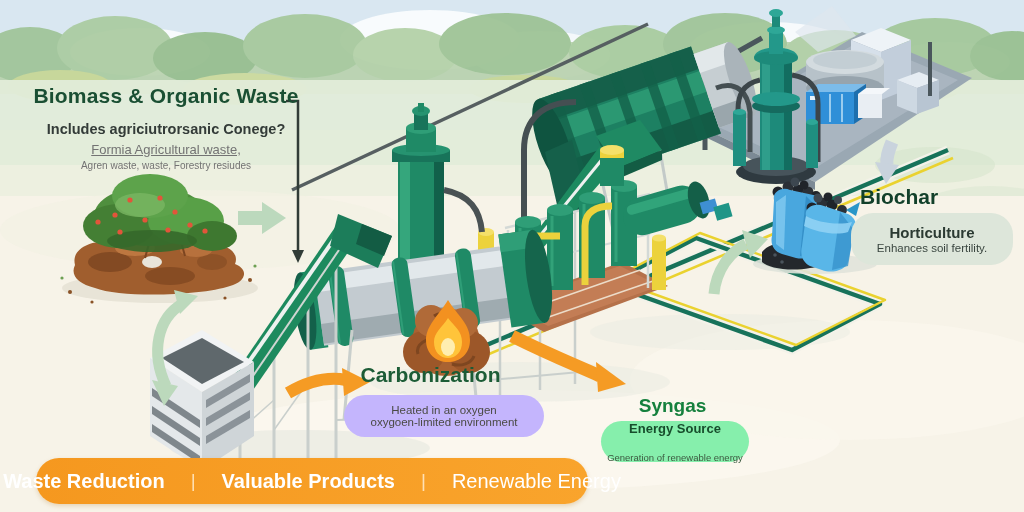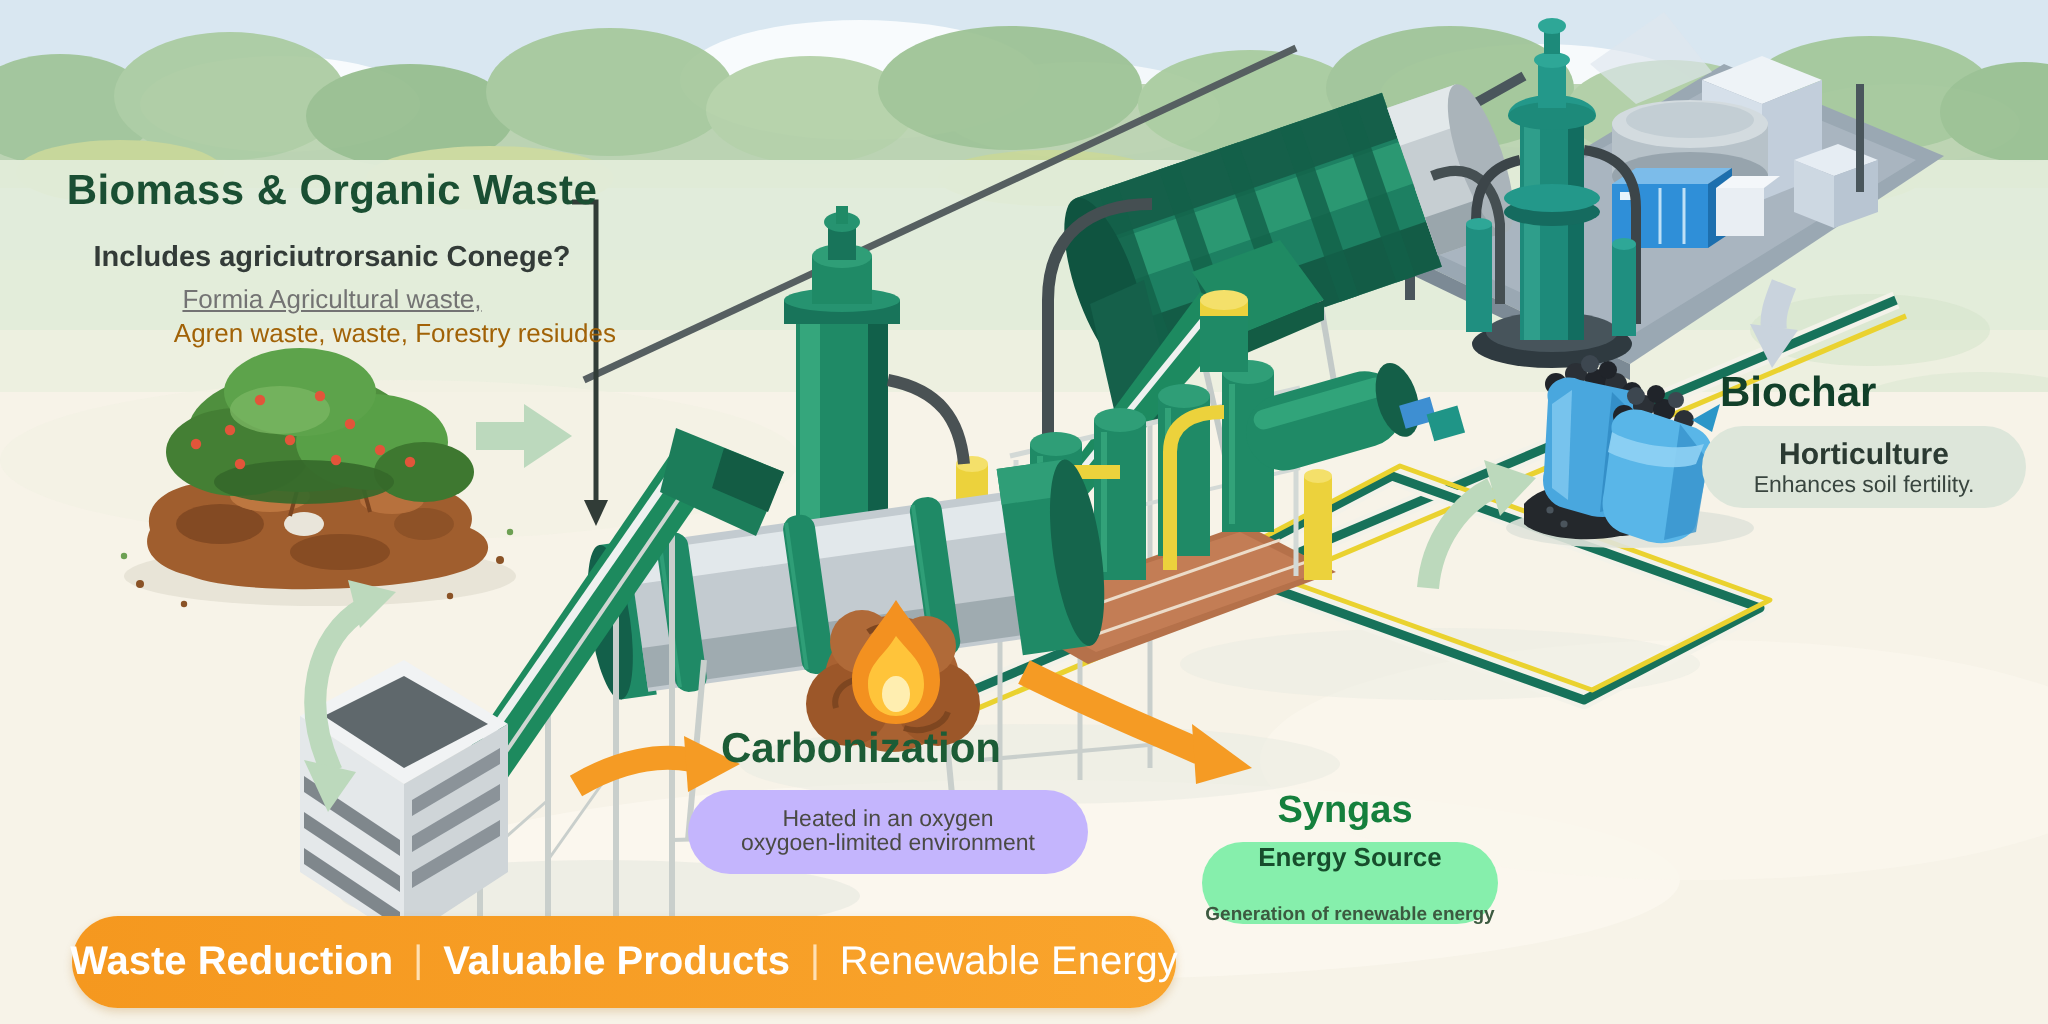--- a/index.html
+++ b/index.html
@@ -3,35 +3,35 @@
 <meta charset="utf-8">
 <style>
   html,body{margin:0;padding:0;background:#ffffff;font-family:"Liberation Sans","DejaVu Sans",sans-serif;}
   .stage{position:relative;width:1024px;height:512px;overflow:hidden;background:#f7f3e8;}
   .stage svg{position:absolute;left:0;top:0;}
   .txt{position:absolute;line-height:1.15;}
   .biomass-block{left:24px;top:84px;width:284px;text-align:center;color:#17553a;}
   .biomass-title{font-size:21px;font-weight:800;letter-spacing:.2px;color:#1a4f33;}
   .biomass-l1{font-size:14.5px;font-weight:600;color:#333b38;margin-top:13px;}
   .biomass-l2{font-size:13px;font-weight:500;color:#737373;margin-top:5px;text-decoration:underline;}
-  .biomass-l3{font-size:13px;font-weight:500;color:#a16207;margin-top:2px;text-align:right;}
+  .biomass-l3{font-size:10px;font-weight:500;color:#737373;margin-top:2px;}
   .carb-title{left:328px;top:363px;width:205px;text-align:center;font-size:21px;font-weight:800;color:#1c5c36;}
   .pill{position:absolute;border-radius:22px;text-align:center;display:flex;flex-direction:column;justify-content:center;}
   .carb-pill{left:344px;top:395px;width:200px;height:42px;background:#c4b5fd;color:#4a4a44;font-size:11.5px;font-weight:500;}
   .syn-title{left:605px;top:395px;width:135px;text-align:center;font-size:19px;font-weight:800;color:#15803d;}
   .syn-pill{left:601px;top:421px;width:148px;height:41px;background:#86efac;}
   .syn-pill .b1{font-size:13px;font-weight:800;color:#174d2c;}
-  .syn-pill .b2{font-size:9.5px;font-weight:700;color:#3c5a40;margin-top:16px;}
+  .syn-pill .b2{font-size:9.5px;font-weight:400;color:#3c5a40;margin-top:16px;}
   .bio-title{left:860px;top:185px;width:150px;font-size:21px;font-weight:800;color:#12402a;}
-  .bio-pill{left:851px;top:213px;width:162px;height:41px;background:#dde6da;}
+  .bio-pill{left:851px;top:213px;width:162px;height:52px;background:#dde6da;}
   .bio-pill .b1{font-size:15px;font-weight:800;color:#2b3a32;}
   .bio-pill .b2{font-size:11.5px;font-weight:500;color:#39453f;margin-top:1px;}
   .banner{position:absolute;left:36px;top:458px;width:552px;height:46px;border-radius:23px;
     background:linear-gradient(90deg,#f5981f,#f9a42c);display:flex;align-items:center;justify-content:center;
-    color:#fff;font-size:20px;white-space:nowrap;box-shadow:0 2px 4px rgba(180,120,30,.25);}
+    color:#fff;font-size:20px;white-space:nowrap;box-shadow:0 2px 4px rgba(180,120,30,.25);gap:16px;}
   .banner .bold{font-weight:800;}
   .banner .sep{font-weight:400;color:#ffe0b3;margin:0 10px;font-size:19px;}
   .banner .reg{font-weight:400;}
 </style>
 </head>
 <body>
 
 <div class="stage">
 
 <svg width="1024" height="512" viewBox="0 0 1024 512">

